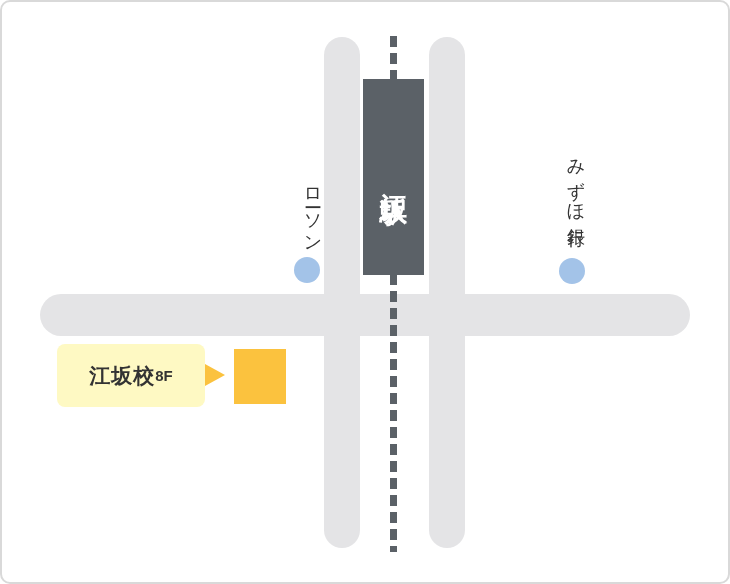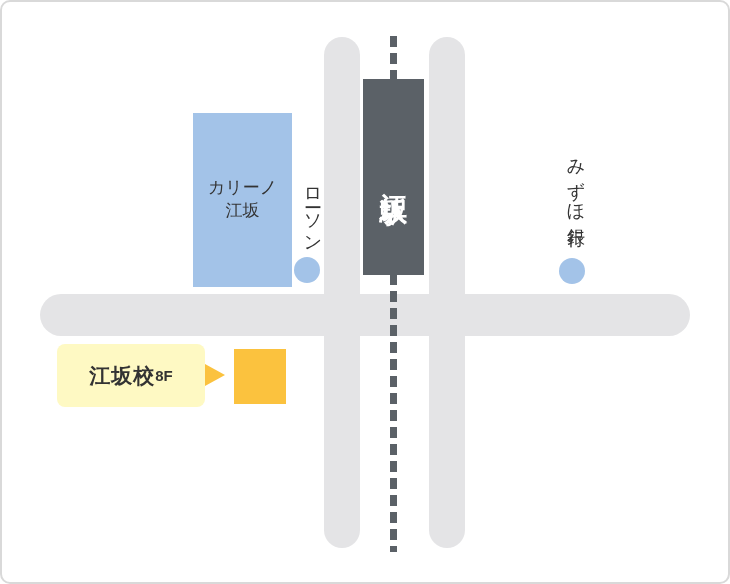--- a/index.html
+++ b/index.html
@@ -165,26 +165,20 @@
   <div class="road road-v road-v-left"></div>
   <div class="road road-v road-v-right"></div>
   <div class="road road-h"></div>
 
   <div class="railway"></div>
 
   <div class="station">
     <span class="station-label">江坂駅</span>
   </div>
 
-  <div class="bldg-carino">
-    <span class="bldg-carino-label">
-      <span>カリーノ</span><br>
-      <span>江坂</span>
-    </span>
-  </div>
 
   <div class="v-label v-label-lawson">ローソン</div>
   <div class="dot dot-lawson"></div>
 
   <div class="v-label v-label-mizuho">みずほ銀行</div>
   <div class="dot dot-mizuho"></div>
 
   <div class="bldg-school"></div>
   <div class="school-callout">
     <span class="school-name">江坂校</span>

